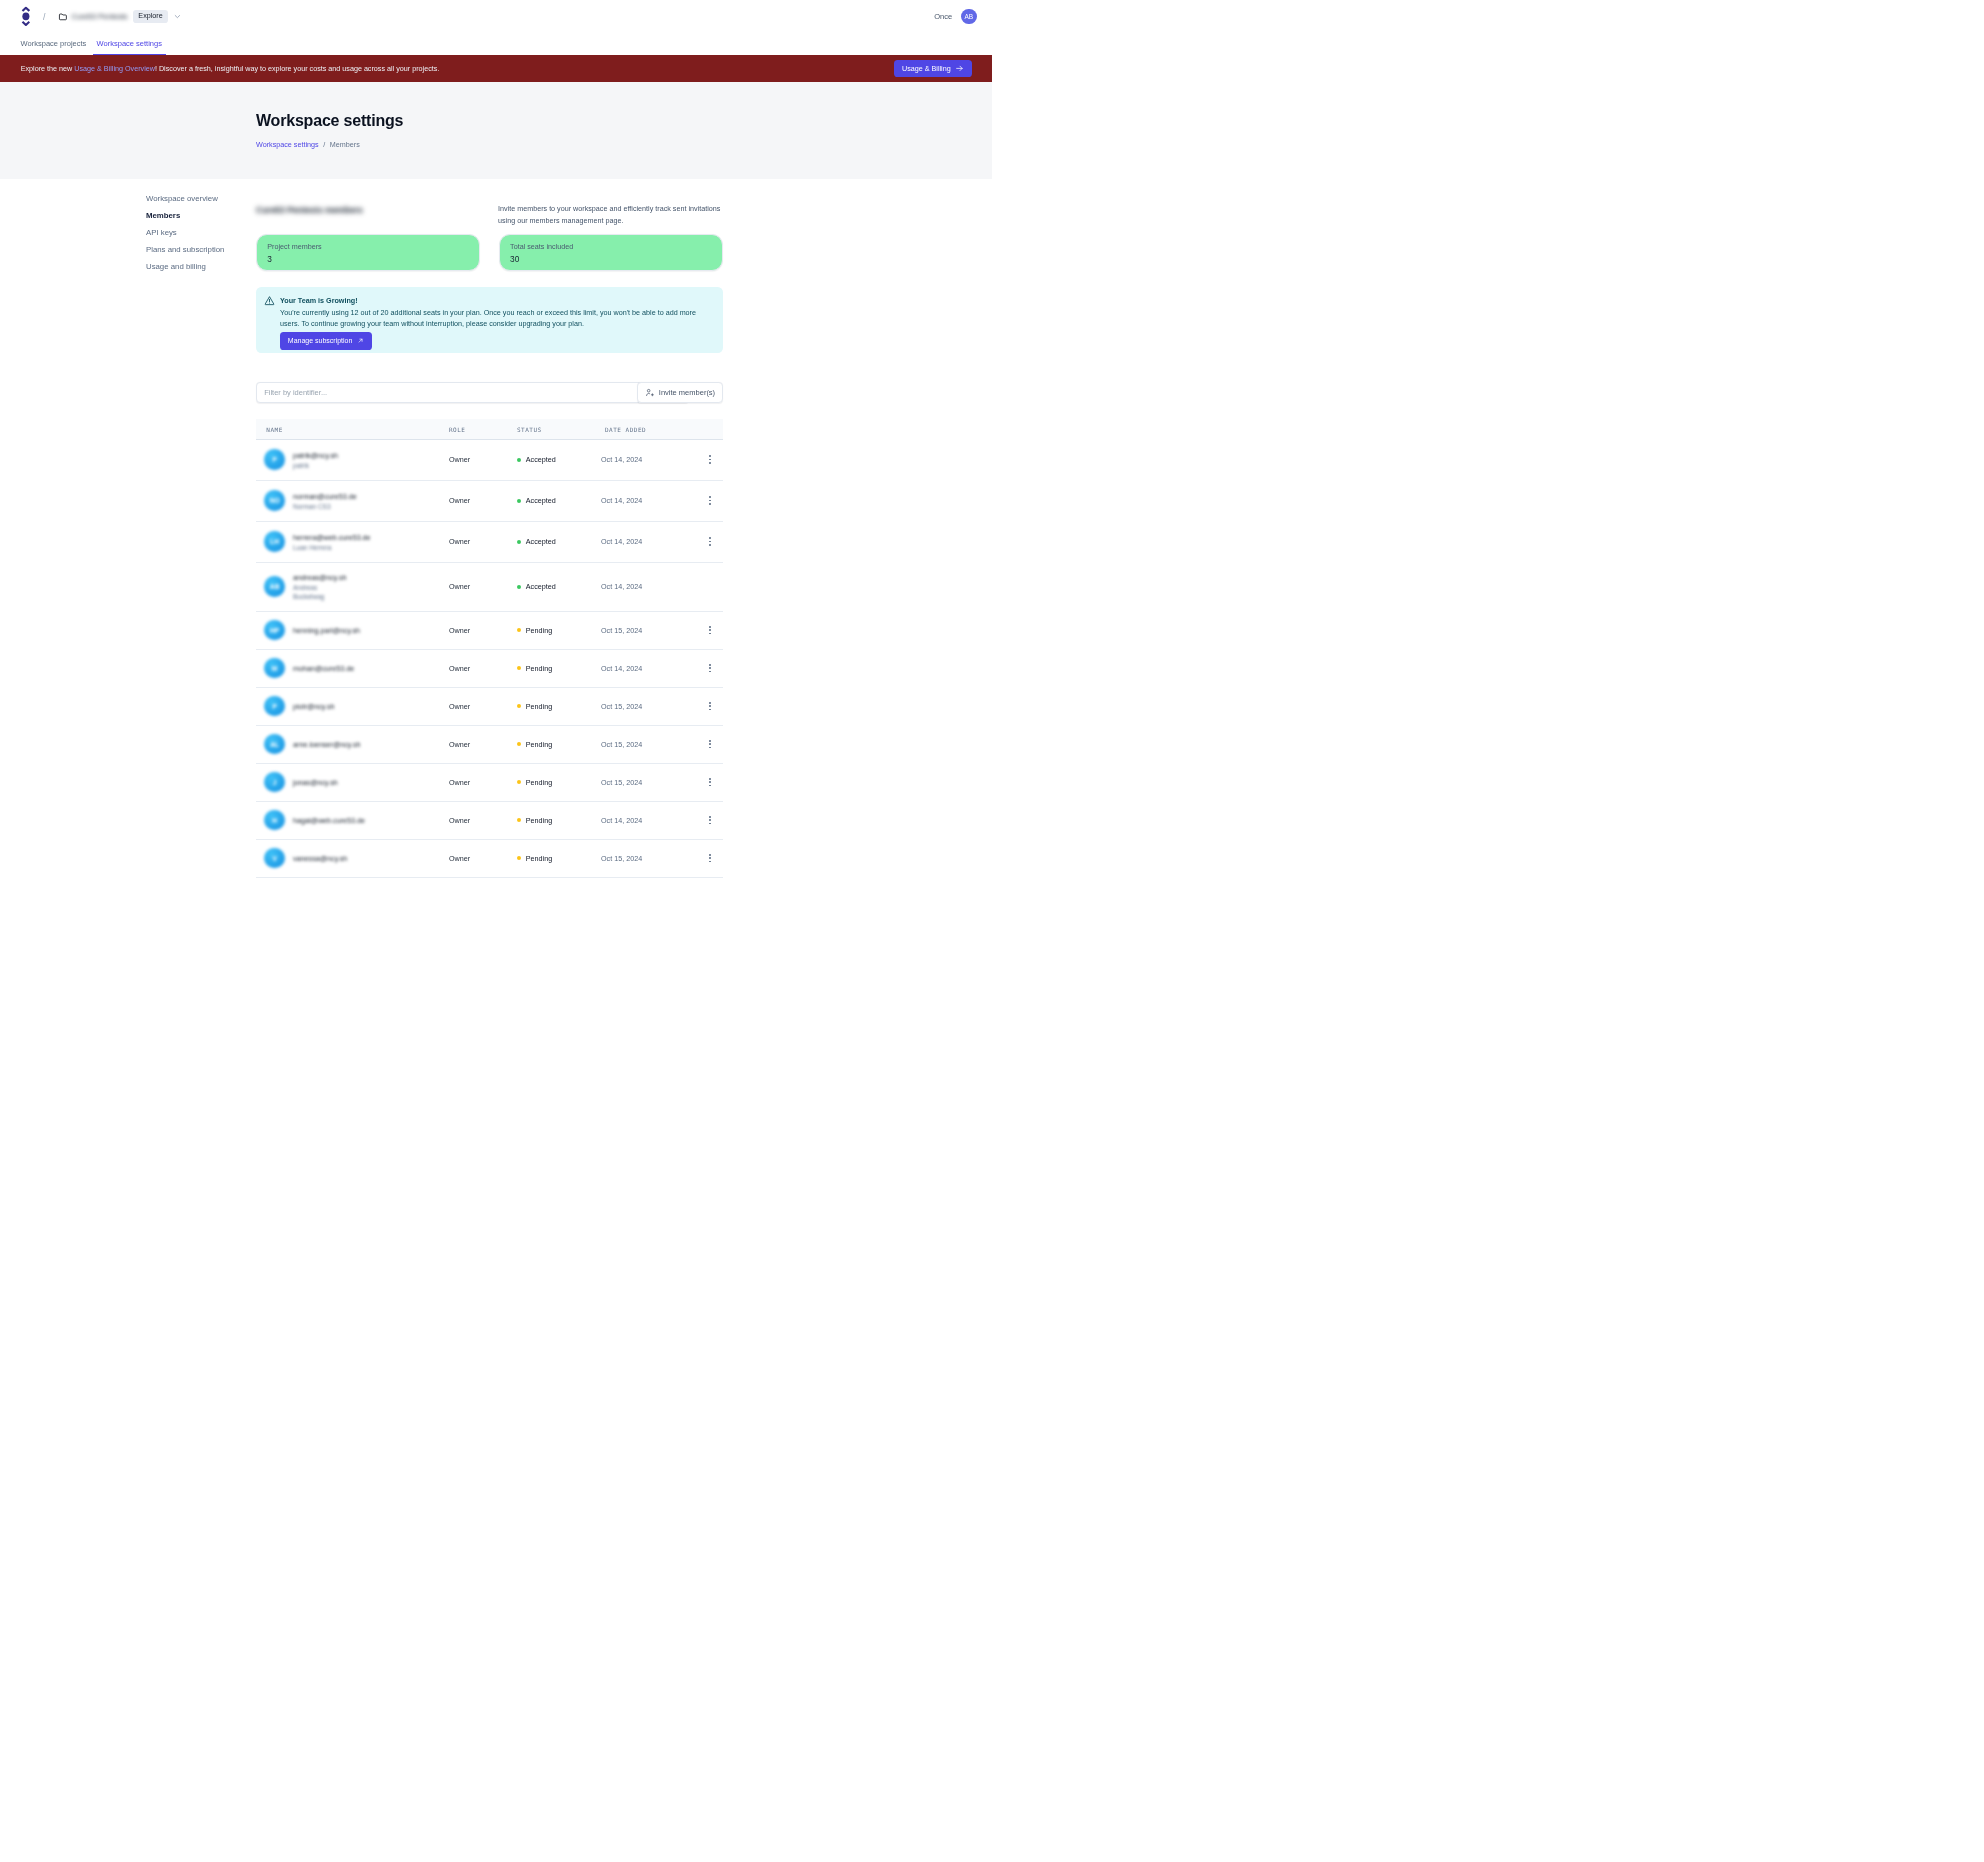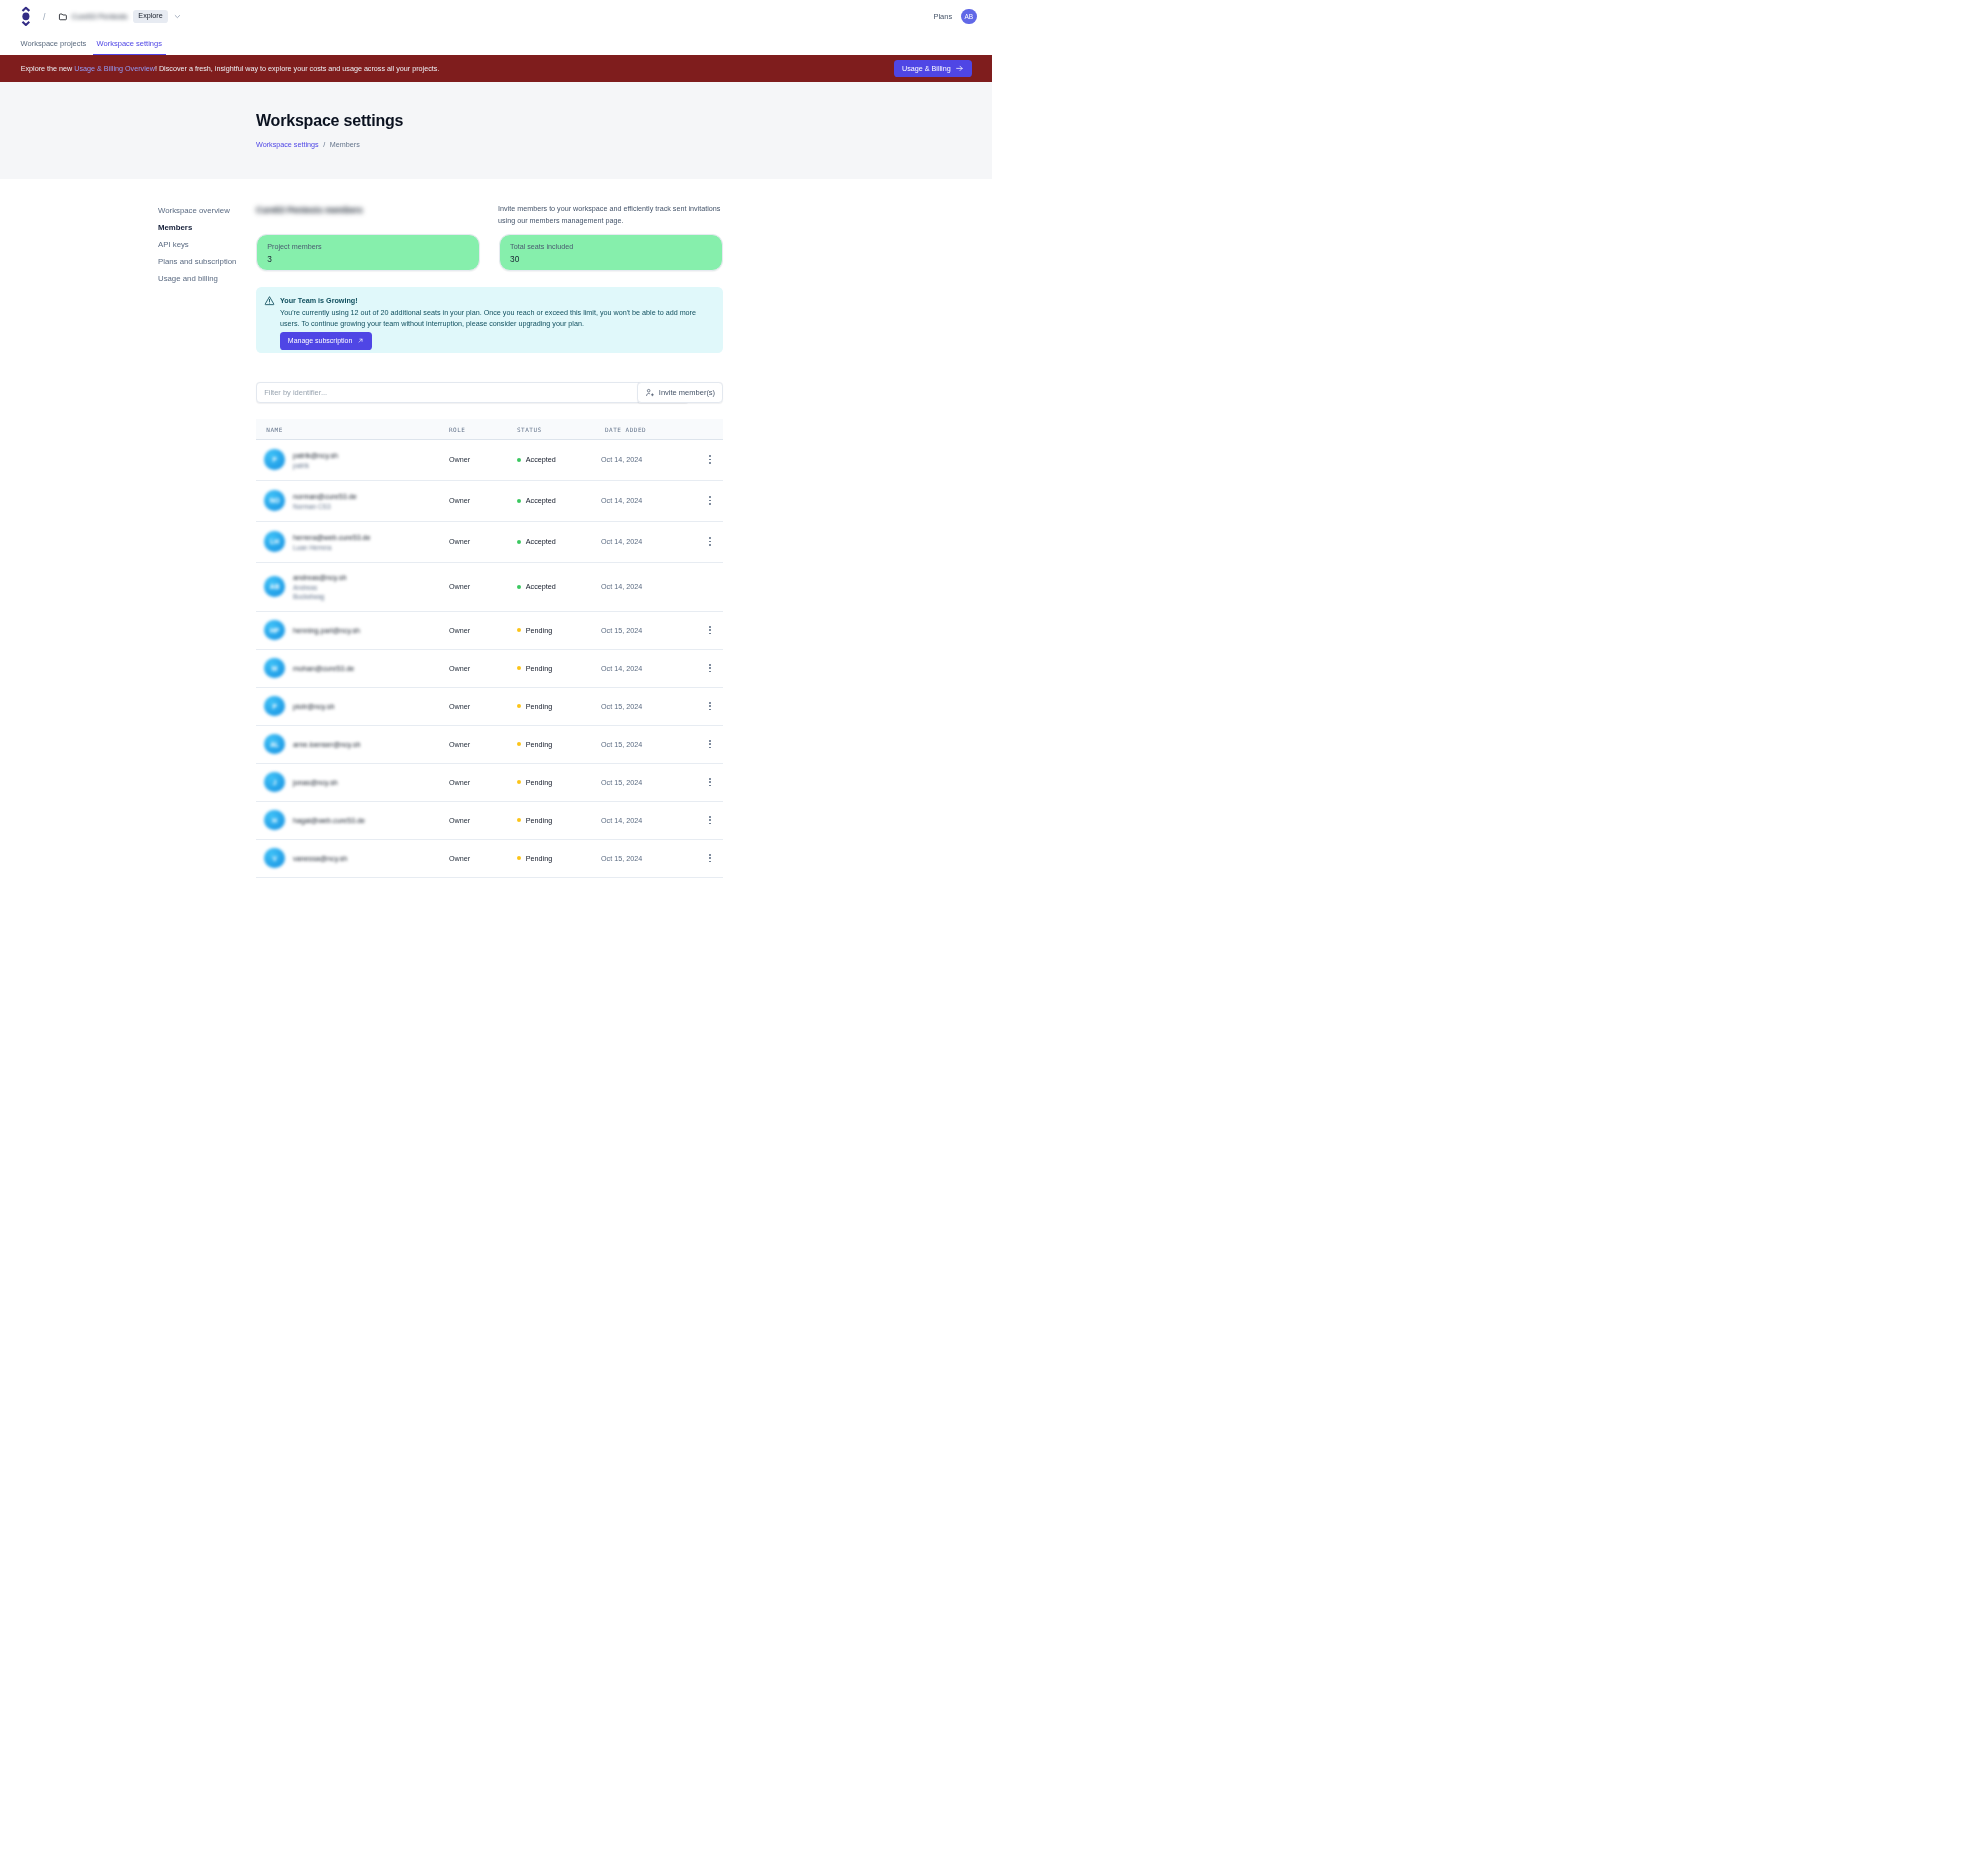--- a/index.html
+++ b/index.html
@@ -39,21 +39,21 @@
     gap:4.7px;padding:0 7.8px;cursor:pointer}
   
   .hero{position:absolute;top:82px;left:0;right:0;height:98px;background:#f5f6f8}
   .hero h1{position:absolute;left:256px;top:30px;margin:0;font-size:16px;color:#0b1220;
     letter-spacing:-0.2px;font-weight:700}
   .breadcrumb{position:absolute;left:256px;top:58px;font-size:7.2px;color:#64748b}
   .breadcrumb .bc-link{color:#4f46e5;cursor:pointer}
   .breadcrumb .bc-sep{margin:0 2.6px}
   
   .content{position:absolute;top:179px;left:0;right:0;bottom:0;background:#fff}
-  .sidenav{position:absolute;left:146px;top:14.5px;width:98px;list-style:none;margin:12px;padding:0}
+  .sidenav{position:absolute;left:146px;top:14.5px;width:98px;list-style:none;margin:0;padding:0}
   .sidenav li{font-size:7.8px;color:#5b6b82;margin-bottom:7.8px;line-height:9.3px;cursor:pointer;white-space:nowrap}
   .sidenav li.active{color:#16203a;font-weight:700}
   .main{position:absolute;left:256px;top:0;width:467px}
   .section-title{position:absolute;top:18.6px;left:0;font-size:8.5px;font-weight:700;
     color:#18222f;filter:blur(2.6px);white-space:nowrap}
   .description{position:absolute;top:16.5px;left:242px;width:226px;font-size:7.2px;
     line-height:12px;color:#44546a}
   
   .stats{position:absolute;top:55px;left:0;right:0;display:flex;gap:18.6px}
   .card{flex:1;height:37px;border:0.5px solid #e6eaf0;border-radius:11px;background:#86efac;
@@ -116,21 +116,21 @@
   <span class="crumb-sep">/</span>
   <svg class="folder" width="9.8" height="9.8" viewBox="0 0 24 24" fill="none">
     <path d="M3.5 7a2 2 0 0 1 2-2h4.3l2.2 2.3h6.5a2 2 0 0 1 2 2V17a2 2 0 0 1-2 2h-13a2 2 0 0 1-2-2z" stroke="#10151c" stroke-width="2" stroke-linejoin="round"></path>
   </svg>
   <span class="ws-name">Cure53 Pentests</span>
   <span class="plan-badge">Explore</span>
   <svg class="badge-chev" width="8.8" height="8.8" viewBox="0 0 24 24" fill="none">
     <path d="m6 9.5 6 6 6-6" stroke="currentColor" stroke-width="2" stroke-linecap="round" stroke-linejoin="round"></path>
   </svg>
   <div class="topbar-right">
-    <span class="help-link">Plans</span>
+    <span class="help-link">Once</span>
     <span class="user-avatar">AB</span>
   </div>
 </header>
 
 <nav class="tabsbar" id="tabsbar">
     <div class="tab">Workspace projects</div>
     <div class="tab active">Workspace settings</div>
   </nav>
 
 <div class="banner">

